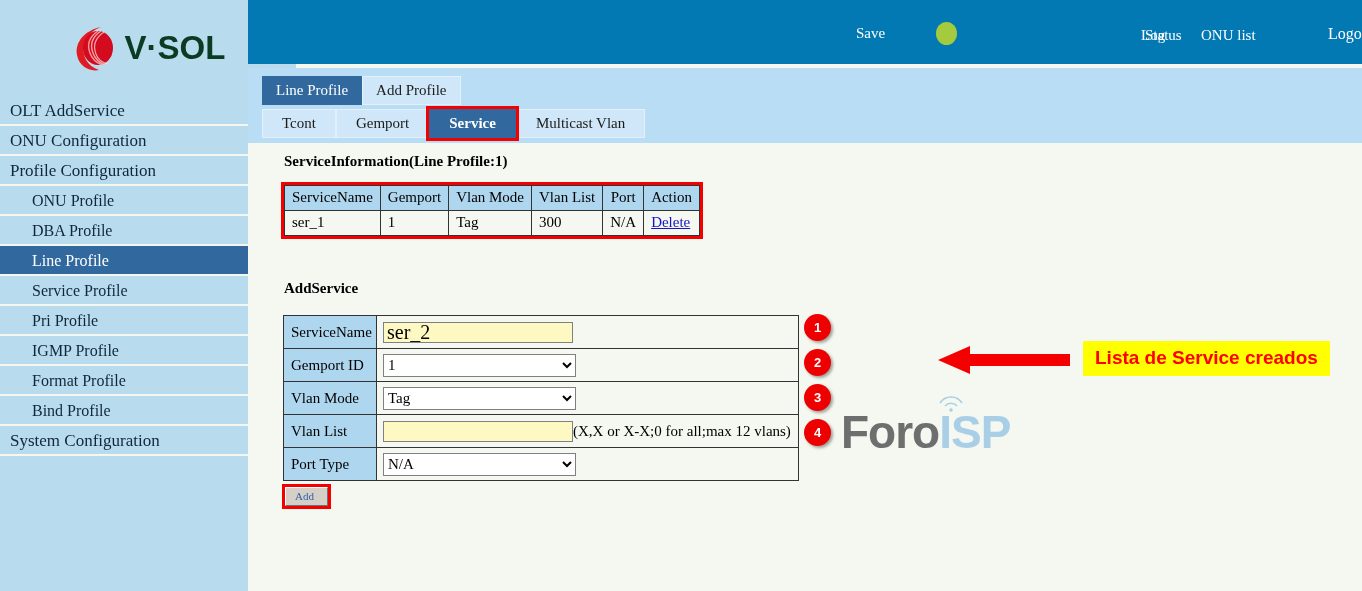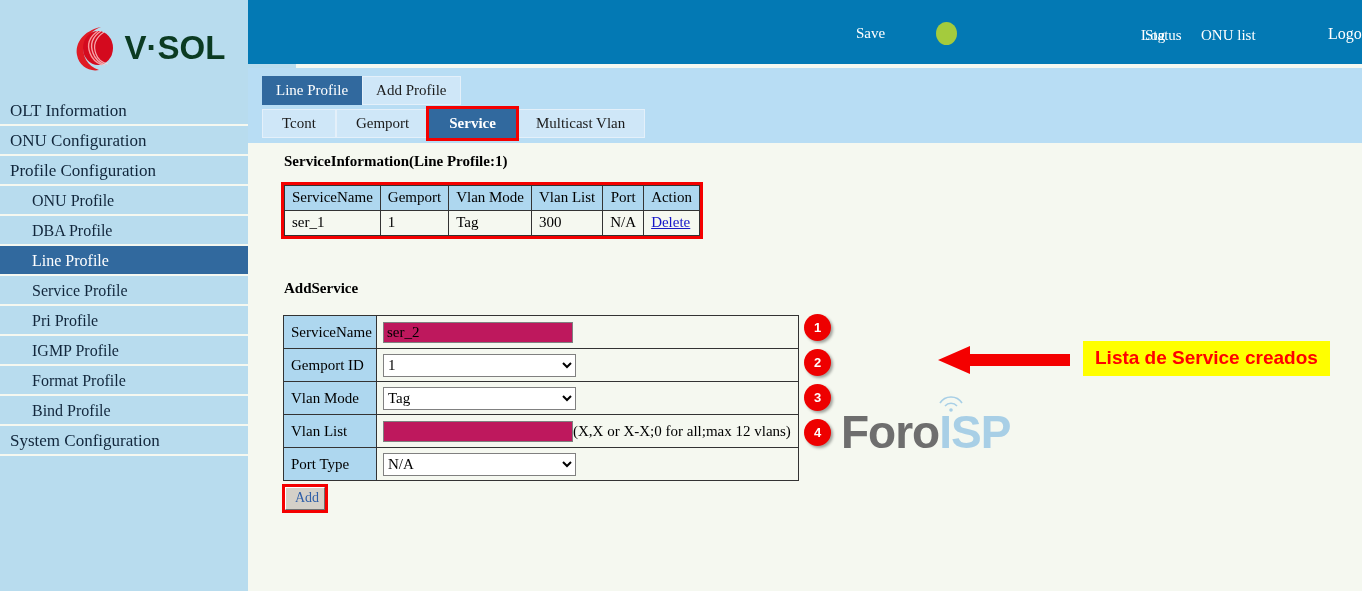--- a/index.html
+++ b/index.html
@@ -187,25 +187,25 @@
     padding: 0 0 0 7px;
     white-space: nowrap;
   }
   #form-table td.fld {
     width: 422px;
     padding: 0 0 0 6px;
     white-space: nowrap;
   }
   input.txt {
     font-family: "Liberation Serif", serif;
-    font-size: 15px;
+    font-size: 20px;
     height: 21px;
     padding: 1px 3px;
     border: 1px solid #808080;
-    background: #be185d;
+    background: #fef9c3;
     color: #000;
     width: 190px;
     vertical-align: middle;
   }
   select.sel {
     font-family: "Liberation Serif", serif;
     font-size: 15px;
     height: 23px;
     border: 1px solid #808080;
     background: #FFFFFF;
@@ -218,26 +218,26 @@
   
   #add-btn-wrap {
     position: absolute; left: 282px; top: 484px;
     border: 3px solid #F40000;
     padding: 0;
     display: inline-block;
     line-height: 0;
   }
   #add-btn {
     font-family: "Liberation Serif", serif;
-    font-size: 14px;
+    font-size: 11px;
     color: #2F5FA8;
     background: #D4D0C8;
     border: 1px solid;
     border-color: #FFFFFF #707070 #707070 #FFFFFF;
-    padding: 2px 5px 3px 9px;
+    padding: 2px 13px 3px 9px;
     cursor: pointer;
     line-height: normal;
   }
 
   
   .badge {
     position: absolute;
     width: 27px; height: 27px;
     border-radius: 50%;
     background: #EE0000;
@@ -268,21 +268,21 @@
           <ellipse cx="27" cy="25" rx="15" ry="17" fill="#D40A1E"></ellipse>
           <path d="M27 8 C18 14 16 22 19 30 C21 36 26 40 31 42" fill="none" stroke="#FFB3B3" stroke-width="1.4" opacity="0.85"></path>
           <path d="M30 8 C21 14 19 22 22 30 C24 36 29 40 34 42" fill="none" stroke="#FFC9C9" stroke-width="1.4" opacity="0.8"></path>
           <path d="M33 9 C24 15 22 23 25 31 C27 37 32 40 37 41" fill="none" stroke="#FFD9D9" stroke-width="1.2" opacity="0.75"></path>
         </svg>
         <span class="logo-text">V·SOL</span>
       </div>
     </div>
 
     <div id="menu">
-        <div class="menu-item">OLT Information</div>
+        <div class="menu-item">OLT AddService</div>
         <div class="menu-item">ONU Configuration</div>
         <div class="menu-item">Profile Configuration</div>
         <div class="menu-item sub">ONU Profile</div>
         <div class="menu-item sub">DBA Profile</div>
         <div class="menu-item sub active">Line Profile</div>
         <div class="menu-item sub">Service Profile</div>
         <div class="menu-item sub">Pri Profile</div>
         <div class="menu-item sub">IGMP Profile</div>
         <div class="menu-item sub">Format Profile</div>
         <div class="menu-item sub">Bind Profile</div>

